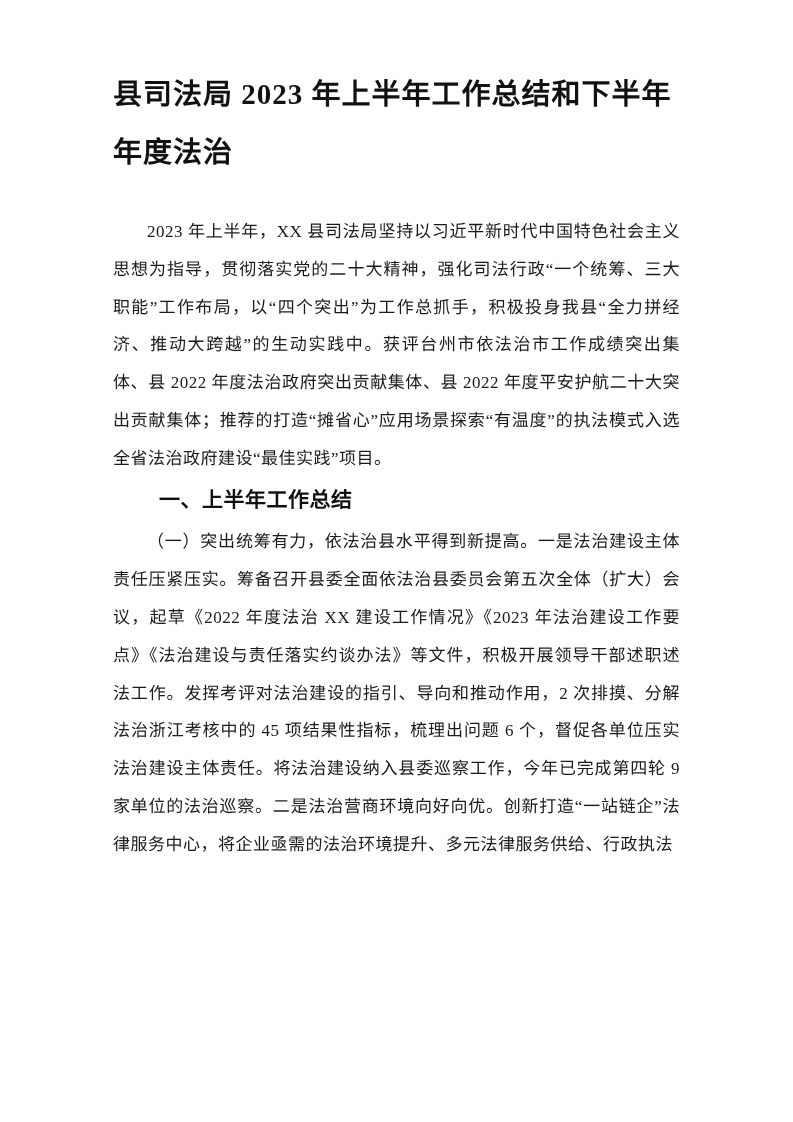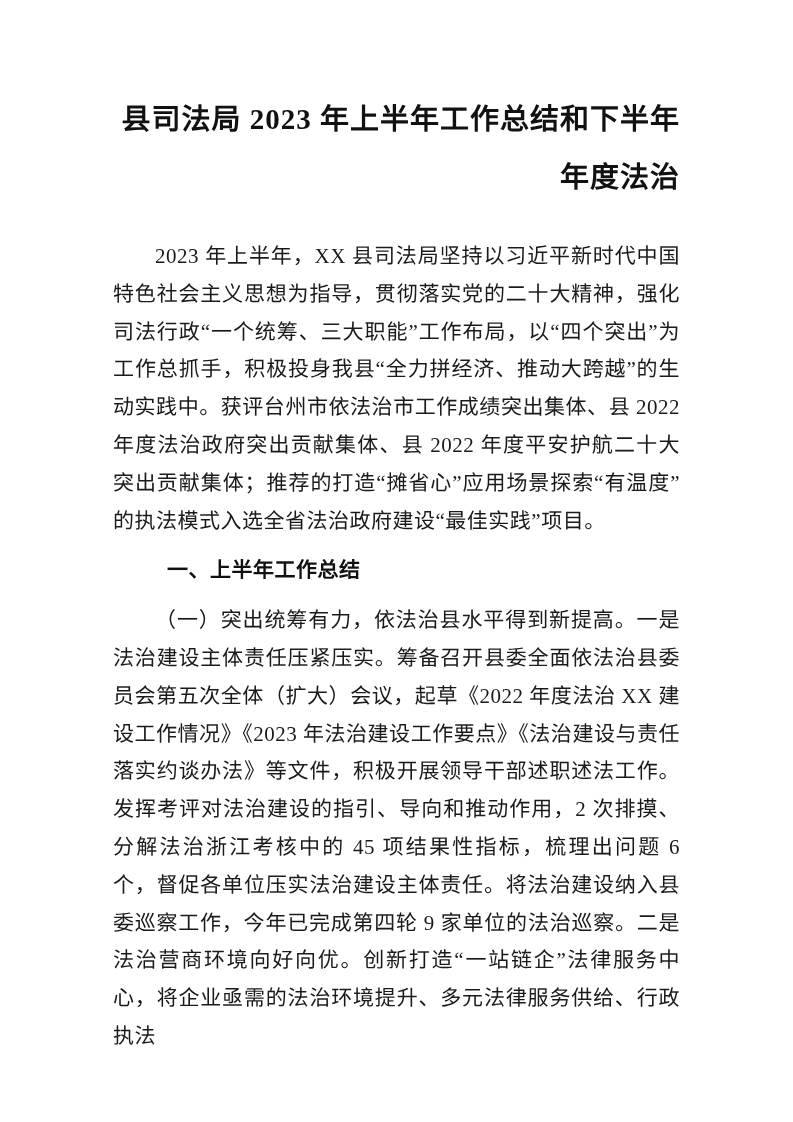--- a/index.html
+++ b/index.html
@@ -16,46 +16,46 @@
     font-family: "Liberation Serif", "DejaVu Serif", serif;
     color: #1a1a1a;
     box-sizing: border-box;
   }
   .content {
     width: 567px;
     margin: 0 auto;
   }
   .doc-title {
     margin: 0;
-    padding-top: 90px;
-    text-align: right;
+    padding-top: 65px;
+    text-align: left;
     font-size: 29px;
     line-height: 58px;
     font-weight: 700;
     color: #111111;
     letter-spacing: 1px;
   }
   .doc-title .title-line {
     display: block;
   }
   .doc-body {
     margin-top: 32px;
   }
   .body-para {
     margin: 0;
-    font-size: 21px;
+    font-size: 17px;
     line-height: 37.8px;
     text-align: justify;
     text-justify: inter-character;
     text-indent: 2em;
     letter-spacing: 0.5px;
     word-break: break-all;
   }
   .section-heading {
-    margin: 12px;
+    margin: 4px;
     font-size: 21px;
     line-height: 37.8px;
     font-weight: 700;
     text-indent: 2em;
     letter-spacing: 0.5px;
     color: #111111;
   }
 </style>
 </head>
 <body>

